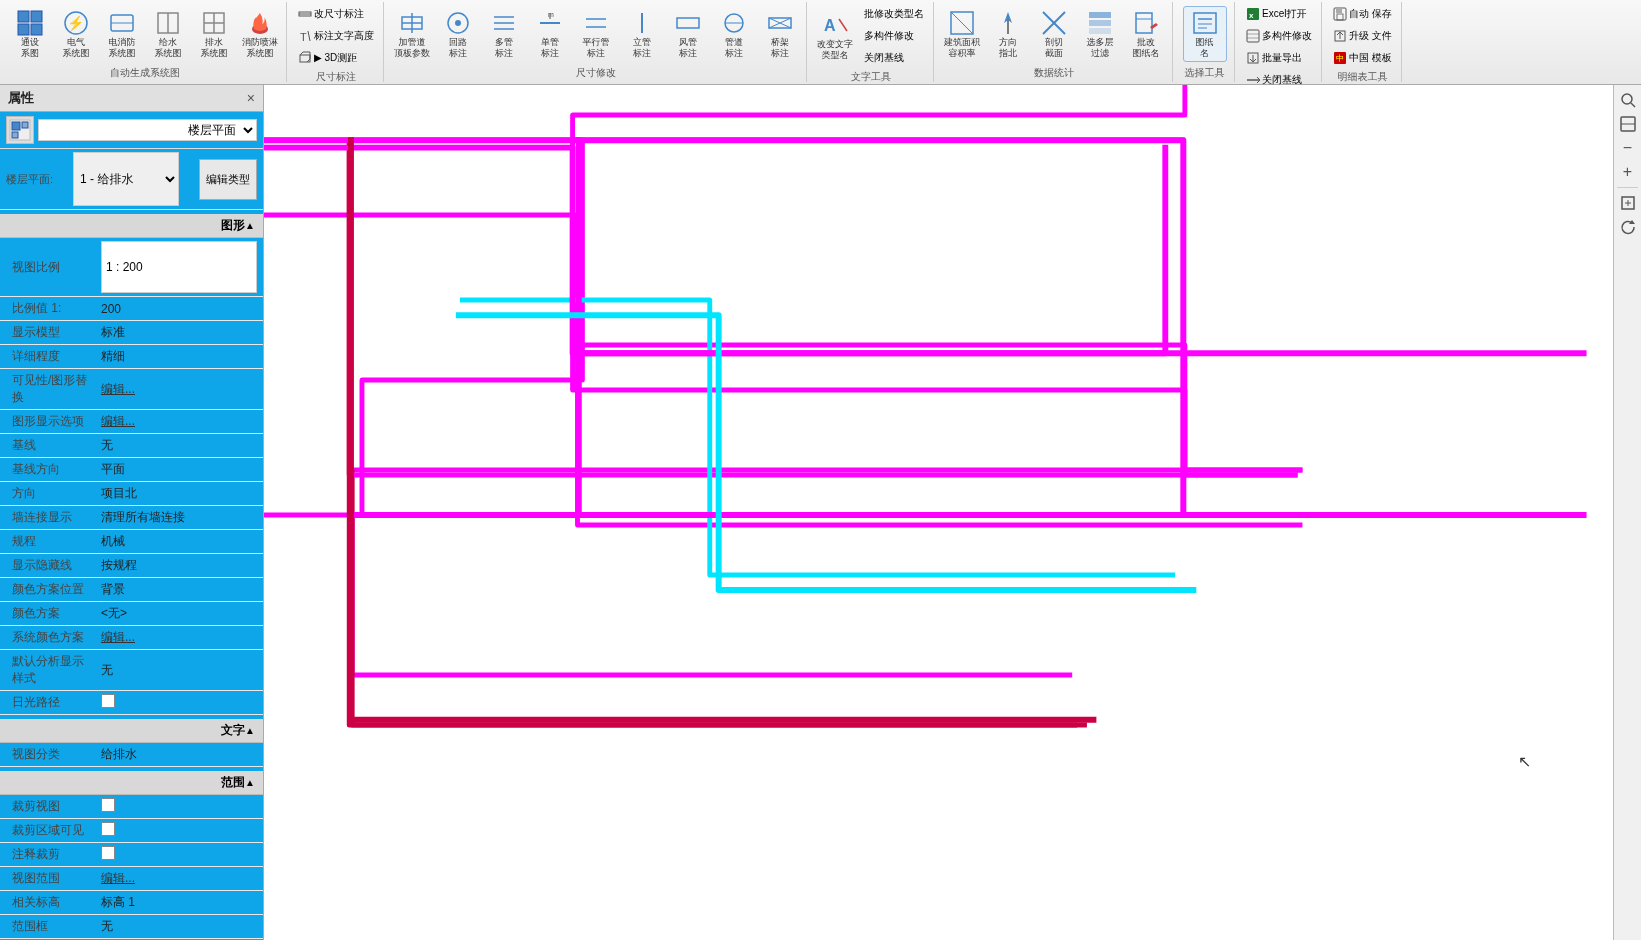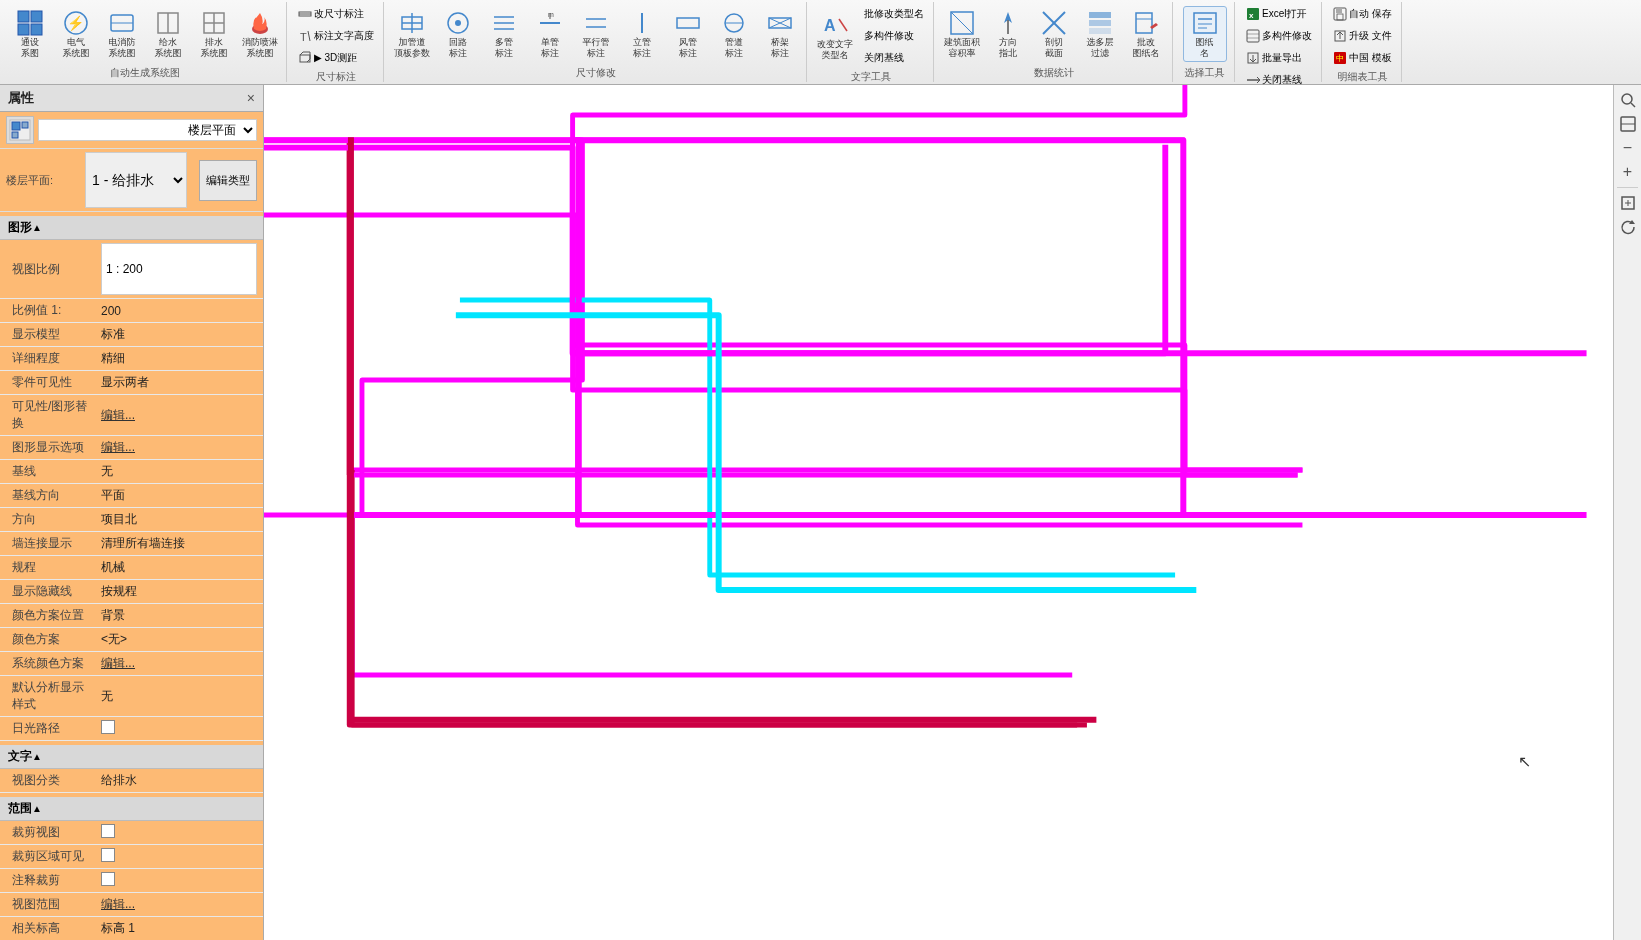--- a/index.html
+++ b/index.html
@@ -90,21 +90,21 @@
     #main {
       display: flex;
       width: 100%;
       height: calc(940px - 85px);
     }
 
     
     #left-panel {
       width: 264px;
       height: 100%;
-      background: #fdba74;
+      background: #0ea5e9;
       border-right: 1px solid #aaa;
       overflow-y: auto;
       flex-shrink: 0;
     }
     .panel-header {
       display: flex;
       align-items: center;
       justify-content: space-between;
       background: #e0e0e0;
       padding: 4px 8px;
@@ -150,21 +150,21 @@
       font-size: 11px;
       background: #e8e8e8;
       border: 1px solid #aaa;
       padding: 12px 6px;
       cursor: pointer;
       white-space: nowrap;
     }
     .section-header {
       display: flex;
       align-items: center;
-      justify-content: flex-start;
+      justify-content: flex-end;
       background: #d8d8d8;
       padding: 3px 8px;
       cursor: pointer;
       border-bottom: 1px solid #bbb;
       margin-top: 4px;
     }
     .section-title { font-size: 12px; font-weight: bold; }
     .section-arrow { font-size: 10px; }
     .prop-table { width: 100%; border-collapse: collapse; }
     .prop-table td {
@@ -610,23 +610,23 @@
             <rect x="3" y="3" width="8" height="8" fill="#4488cc" stroke="#2255aa" stroke-width="1"></rect>
             <rect x="13" y="3" width="6" height="6" fill="#88aacc" stroke="#2255aa" stroke-width="1"></rect>
             <rect x="3" y="13" width="6" height="6" fill="#88aacc" stroke="#2255aa" stroke-width="1"></rect>
           </svg>
       </div>
       <select class="layer-select">
         <option>楼层平面</option>
       </select>
     </div>
 
-    <div style="display:flex; align-items:center; padding:3px 6px; border-bottom:1px solid #ddd; gap:12px;">
+    <div style="display:flex; align-items:center; padding:3px 6px; border-bottom:1px solid #ddd; gap:20px;">
       <span style="font-size:11px; color:#444; white-space:nowrap;">楼层平面:</span>
-      <select style="flex:1; font-size:14px; border:1px solid #ccc; padding:18px 2px;margin-left:20px;">
+      <select style="flex:1; font-size:12px; border:1px solid #ccc; padding:18px 2px;">
         <option>1 - 给排水</option>
       </select>
       <button class="layer-edit-btn">编辑类型</button>
     </div>
 
     <div class="section-header">
       <span class="section-title">图形</span>
       <span class="section-arrow">▲</span>
     </div>
     <table class="prop-table">
@@ -639,24 +639,20 @@
           <td>比例值 1:</td>
           <td>200</td>
         </tr>
         <tr>
           <td>显示模型</td>
           <td>标准</td>
         </tr>
         <tr>
           <td>详细程度</td>
           <td>精细</td>
-        </tr>
-        <tr>
-          <td>零件可见性</td>
-          <td>显示两者</td>
         </tr>
         <tr>
           <td>可见性/图形替换</td>
           <td><span class="prop-edit-link">编辑...</span></td>
         </tr>
         <tr>
           <td>图形显示选项</td>
           <td><span class="prop-edit-link">编辑...</span></td>
         </tr>
         <tr>

